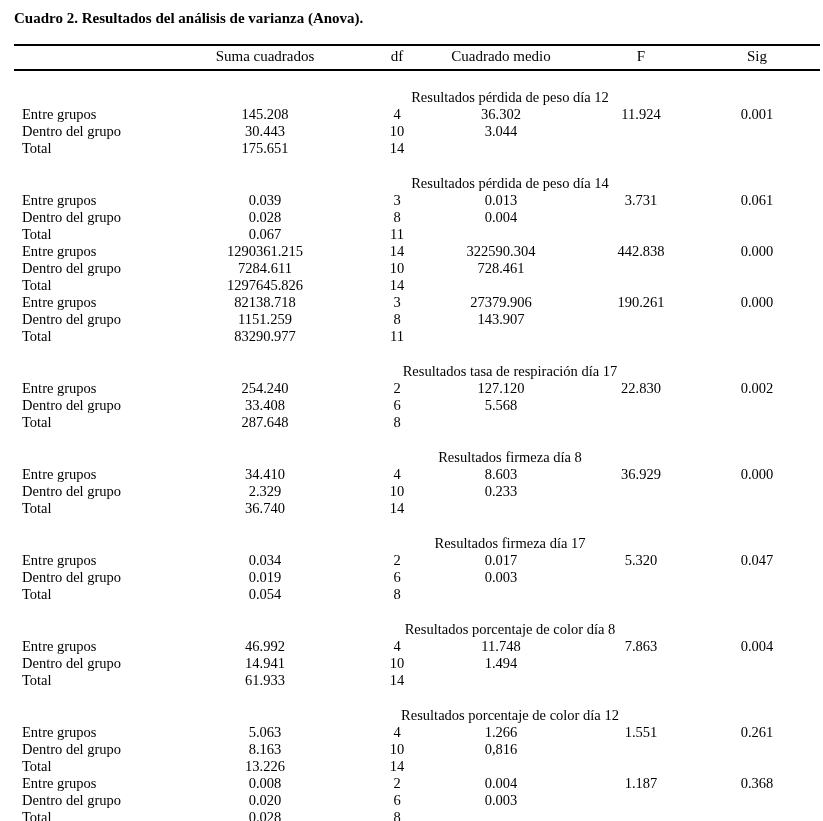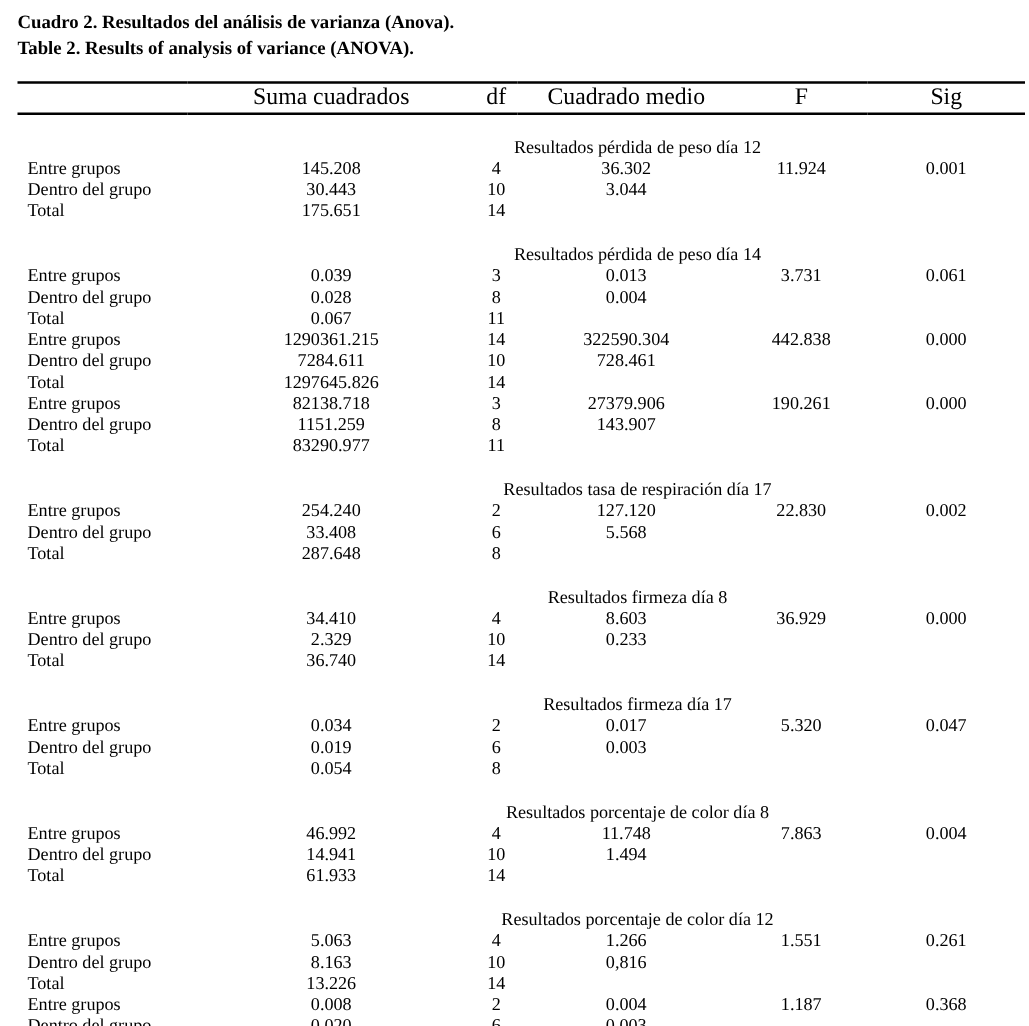--- a/index.html
+++ b/index.html
@@ -28,21 +28,21 @@
     white-space: nowrap;
   }
   table.anova {
     margin: 15px 0 0 14px;
     width: 806px;
     border-collapse: collapse;
     table-layout: fixed;
   }
   table.anova th {
     font-weight: normal;
-    font-size: 19px;
+    font-size: 15px;
     line-height: 17px;
     padding: 2px 0 4px 0;
     text-align: center;
     border-top: 2px solid #000000;
     border-bottom: 2px solid #000000;
     white-space: nowrap;
   }
   table.anova td {
     font-size: 14.5px;
     line-height: 17px;
@@ -69,21 +69,20 @@
     padding-bottom: 3px;
   }
 </style>
 </head>
 <body>
 
 <div class="page">
 
   <div class="caption-block">
     <div class="caption-line">Cuadro 2. Resultados del análisis de varianza (Anova).</div>
-    <div class="caption-line">Table 2. Results of analysis of variance (ANOVA).</div>
   </div>
 
   <table class="anova">
     <colgroup>
       <col style="width:136px">
       <col style="width:230px">
       <col style="width:34px">
       <col style="width:174px">
       <col style="width:106px">
       <col style="width:126px">

